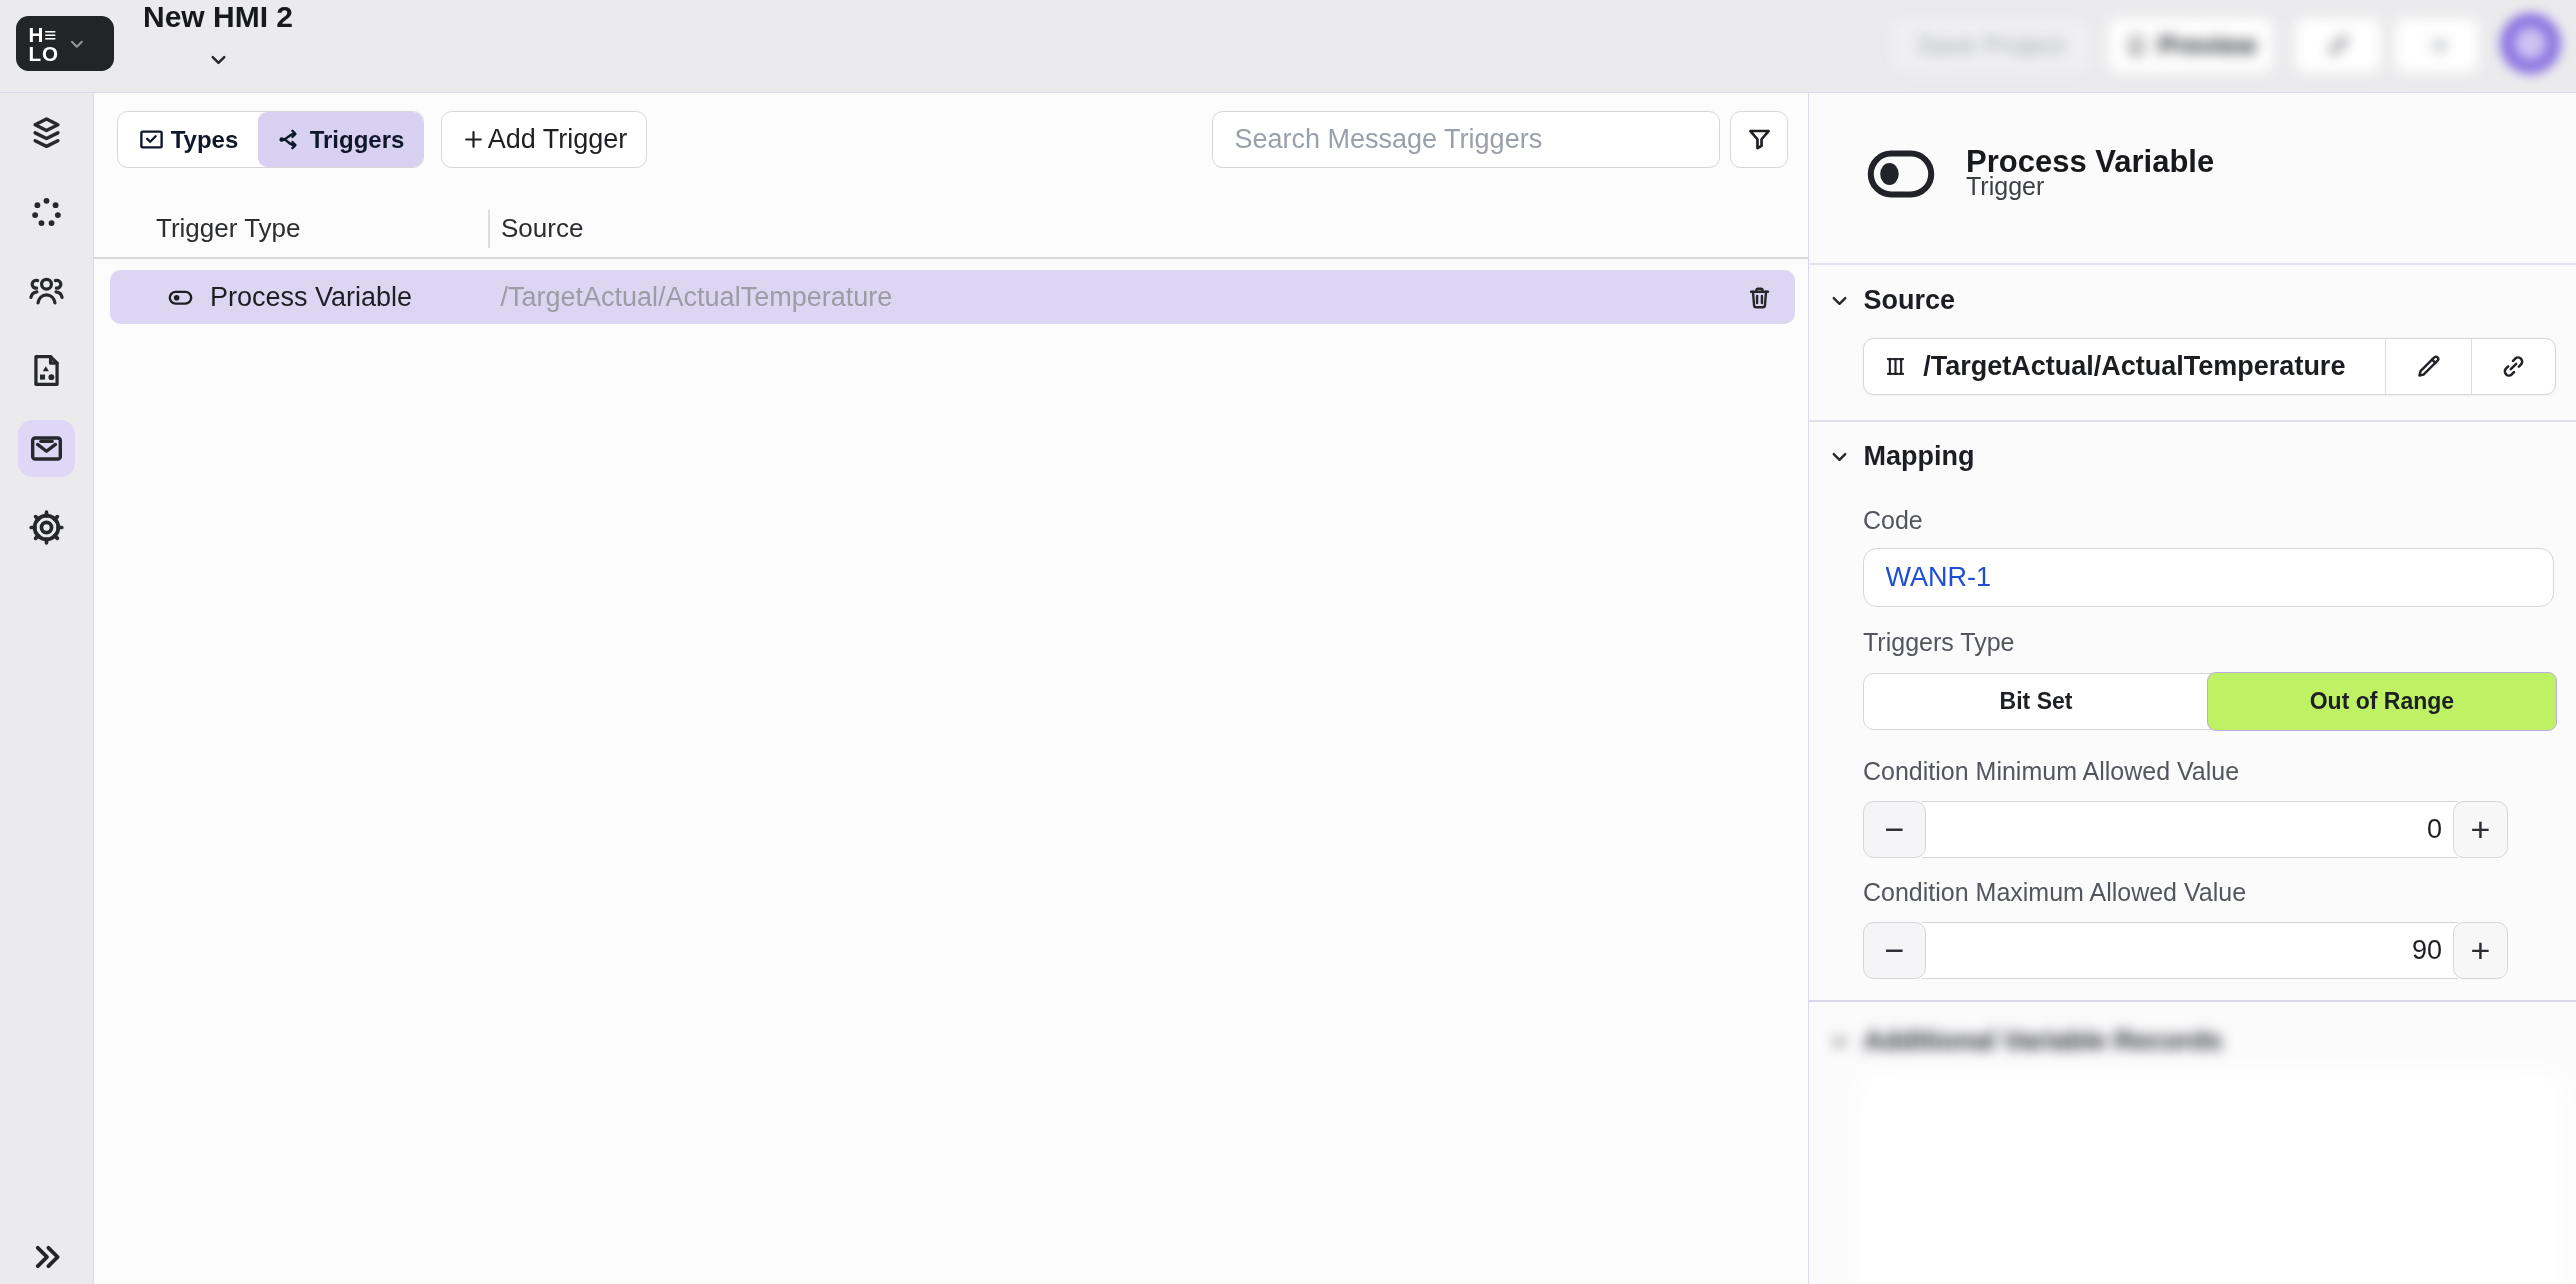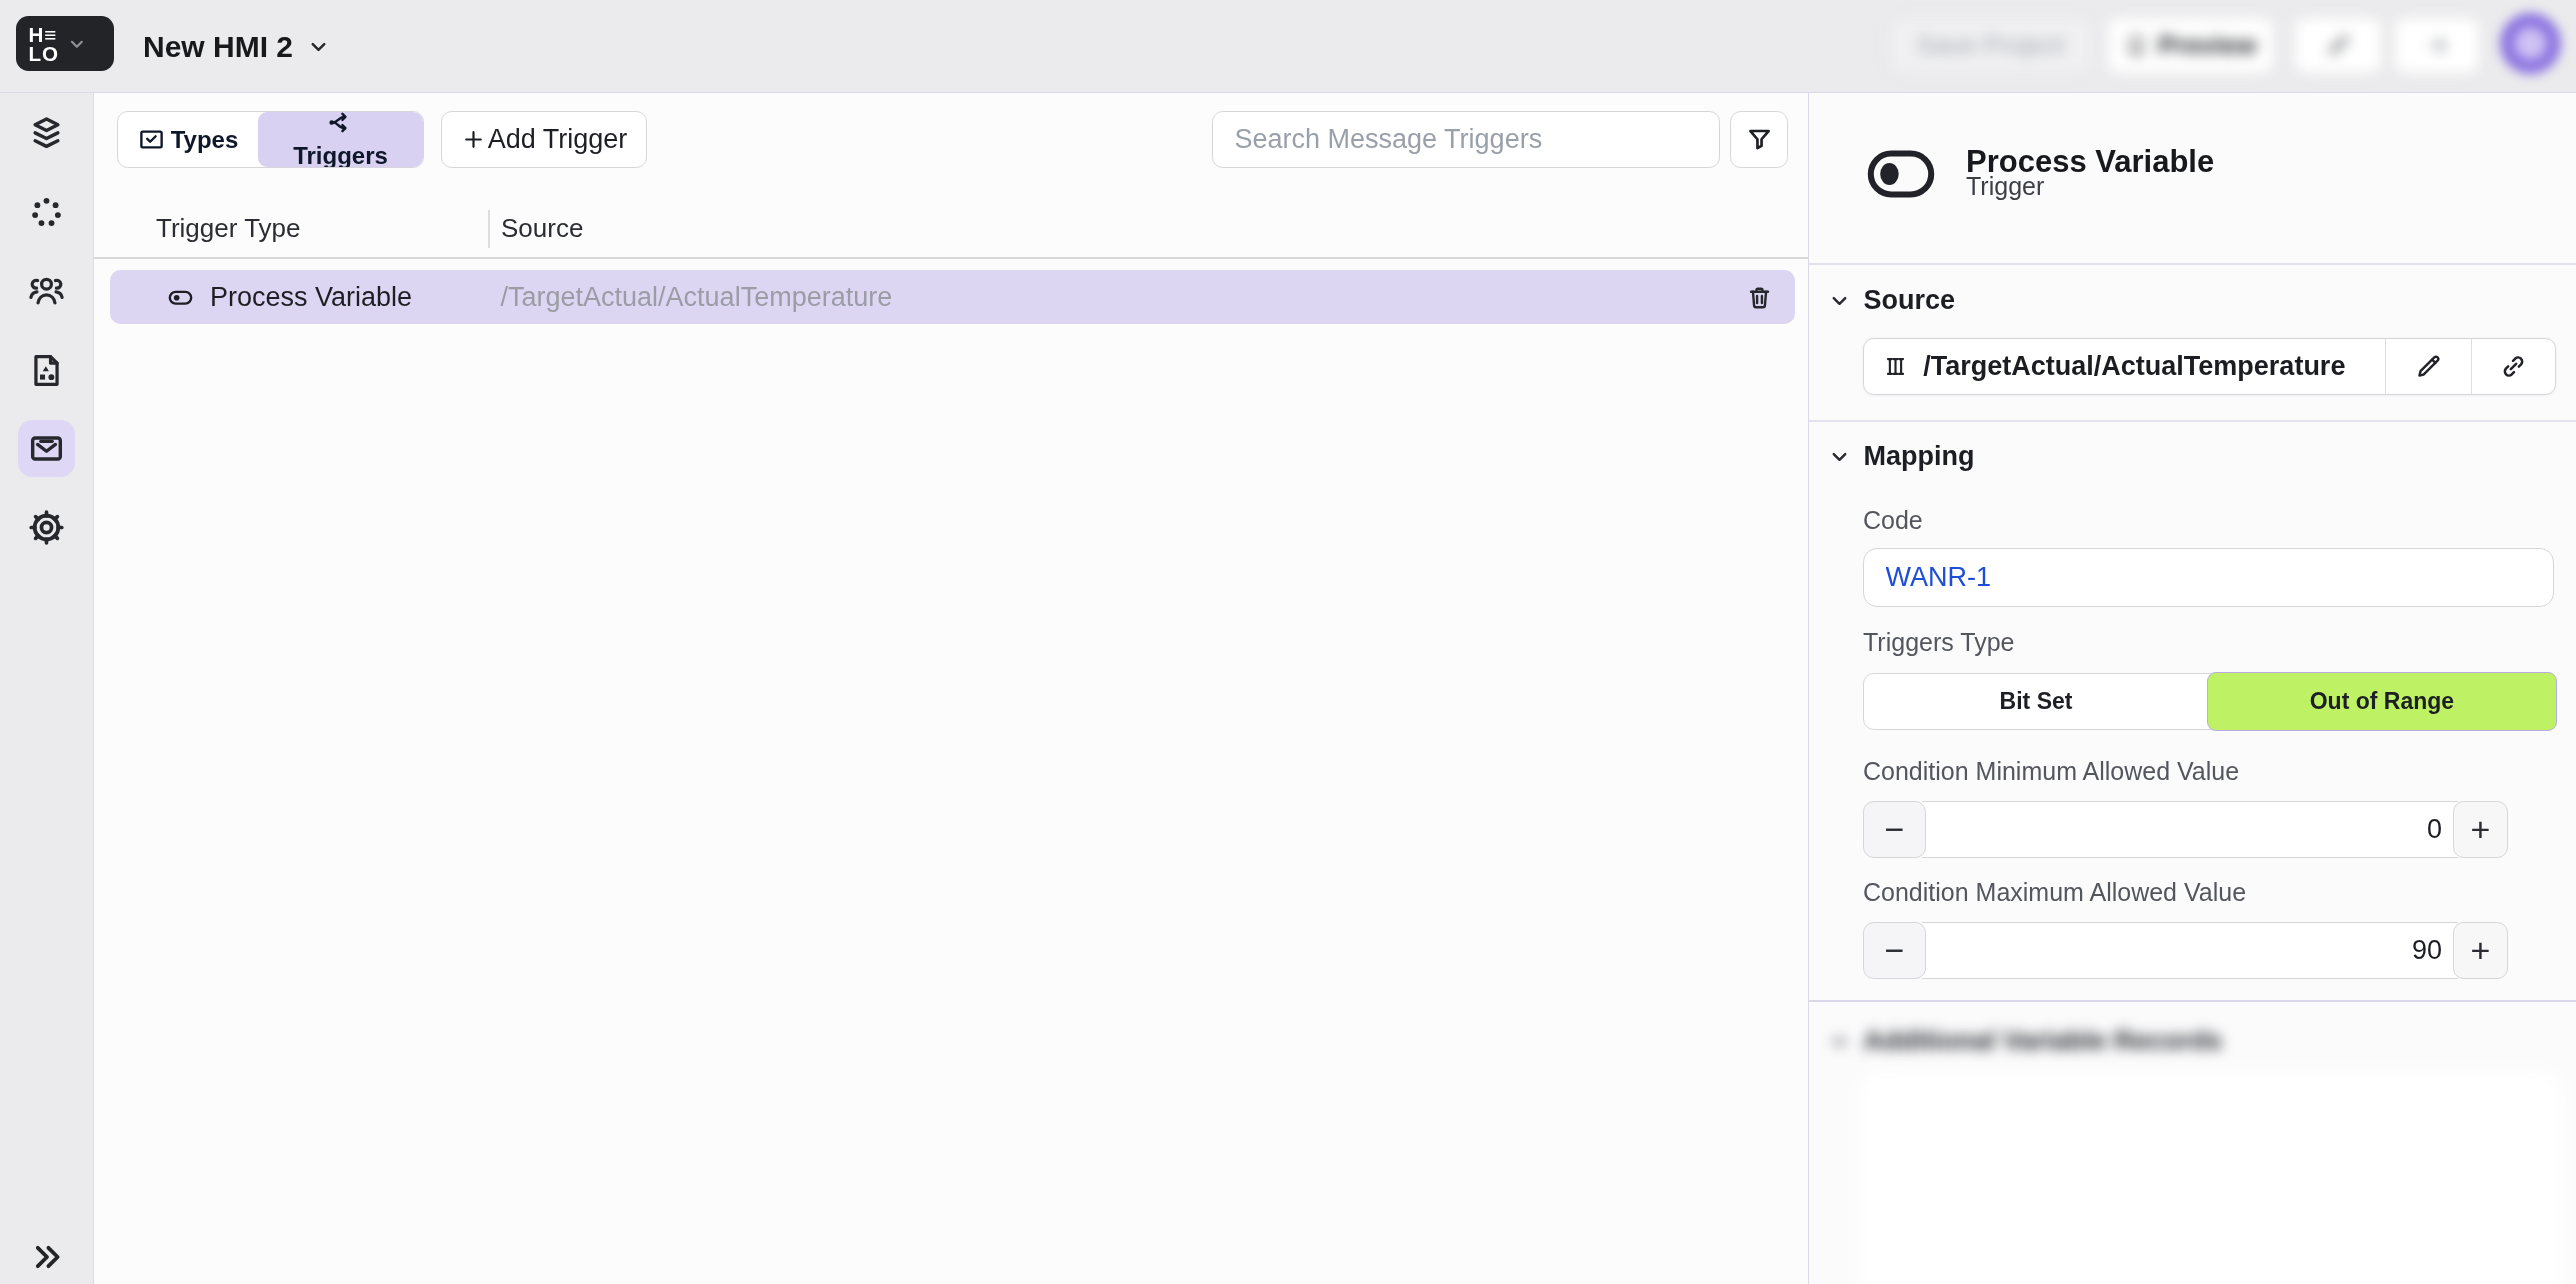--- a/index.html
+++ b/index.html
@@ -10,21 +10,21 @@
     overflow: hidden;
     color: #1d1f24;
   }
   .page { position: relative; width: 2576px; height: 1284px; display: flex; flex-direction: column; }
 
   
   .topbar { position: relative; height: 93px; background: #ebebed; border-bottom: 1.8px solid #dcdae8; flex: none; z-index: 5; }
   .logo { position: absolute; left: 16px; top: 16px; width: 98px; height: 55px; background: #232428; border-radius: 12.5px; display: flex; align-items: center; padding: 0 9px 0 12.5px; gap: 8px; cursor: pointer; }
   .logo-mark { color: #fff; font-weight: 700; font-size: 20.6px; line-height: 19px; letter-spacing: 0.9px; }
   .logo-mark span { display: block; }
-  .project { position: absolute; left: 143px; top: 0; height: 93px; display: flex; align-items: center; gap: 14.3px; font-size: 30px; font-weight: 700; color: #17191d; cursor: pointer; }
+  .project { position: absolute; left: 143px; top: 0; height: 93px; display: flex; align-items: center; gap: 14.3px; font-size: 30px; font-weight: 700; color: #17191d; cursor: pointer; flex-direction: column; }
   .icon { display: inline-flex; align-items: center; justify-content: center; flex: none; }
   .topbar-actions { position: absolute; inset: 0; filter: blur(6.3px); }
   .tb-btn { position: absolute; top: 17px; height: 57px; border: 1.8px solid #dcdcdf; border-radius: 10.7px; display: flex; align-items: center; justify-content: center; gap: 10.7px; font-size: 26px; cursor: pointer; }
   .btn-save { left: 1889px; width: 203px; background: #f0f0f2; color: #a4a8b0; }
   .btn-preview { left: 2107px; width: 167px; background: #ffffff; color: #27292e; font-weight: 600; }
   .btn-ic1 { left: 2294px; width: 88px; background: #ffffff; color: #4a4d53; }
   .btn-ic2 { left: 2394px; width: 86px; background: #ffffff; color: #7a7e86; }
   .avatar { position: absolute; left: 2500px; top: 13.4px; width: 61px; height: 61px; border-radius: 50%;
     background: radial-gradient(circle at 50% 50%, #cfc3f3 0 28%, #8a72e0 46% 100%); filter: blur(5.4px); cursor: pointer; }
 
@@ -34,21 +34,21 @@
   
   .sidebar { position: relative; width: 94px; background: #ebebed; border-right: 1.8px solid #dddde0; flex: none; }
   .side-item { position: absolute; left: 18px; width: 57px; height: 57px; border-radius: 14.3px; display: flex; align-items: center; justify-content: center; color: #26282d; cursor: pointer; }
   .side-item.selected { background: #ded8f6; }
 
   
   .main { position: relative; flex: 1; background: #fcfcfd; min-width: 0; }
   .tabs { position: absolute; left: 23px; top: 18px; height: 57px; display: flex; border: 1.8px solid #d7d7da; border-radius: 10.7px; background: #fff; overflow: hidden; }
   .tab { display: flex; align-items: center; justify-content: center; gap: 6px; font-size: 24px; font-weight: 600; color: #0f172a; cursor: pointer; }
   .tab-types { width: 140px; }
-  .tab-triggers { width: 165px; background: #d8d1f1; border-radius: 9px; flex-direction: column; }
+  .tab-triggers { width: 165px; background: #d8d1f1; border-radius: 9px; }
   .add-btn { position: absolute; left: 347px; top: 18px; width: 206px; height: 57px; border: 1.8px solid #d7d7da; border-radius: 10.7px; background: #fff; display: flex; align-items: center; justify-content: center; gap: 2px; font-size: 27px; font-weight: 500; color: #1d1f24; cursor: pointer; }
   .search { position: absolute; left: 1118px; top: 18px; width: 508px; height: 57px; border: 1.8px solid #d5d5d8; border-radius: 10.7px; background: #fff; padding: 0 21.5px; font-size: 27px; color: #1d1f24; outline: none; font-family: inherit; }
   .search::placeholder { color: #9aa0aa; }
   .filter-btn { position: absolute; left: 1636px; top: 18px; width: 58px; height: 57px; border: 1.8px solid #d7d7da; border-radius: 10.7px; background: #fff; display: flex; align-items: center; justify-content: center; color: #1d1f24; cursor: pointer; }
 
   .thead-cell { position: absolute; top: 114px; height: 43px; line-height: 43px; font-size: 26px; font-weight: 500; color: #2b2d32; }
   .thc1 { left: 62px; } .thc2 { left: 407px; }
   .thead-vline { position: absolute; left: 394px; top: 117px; width: 1.8px; height: 38px; background: #dddde1; }
   .thead-line { position: absolute; left: 0; right: 0; top: 164px; height: 1.8px; background: #d9d9dc; }
 

